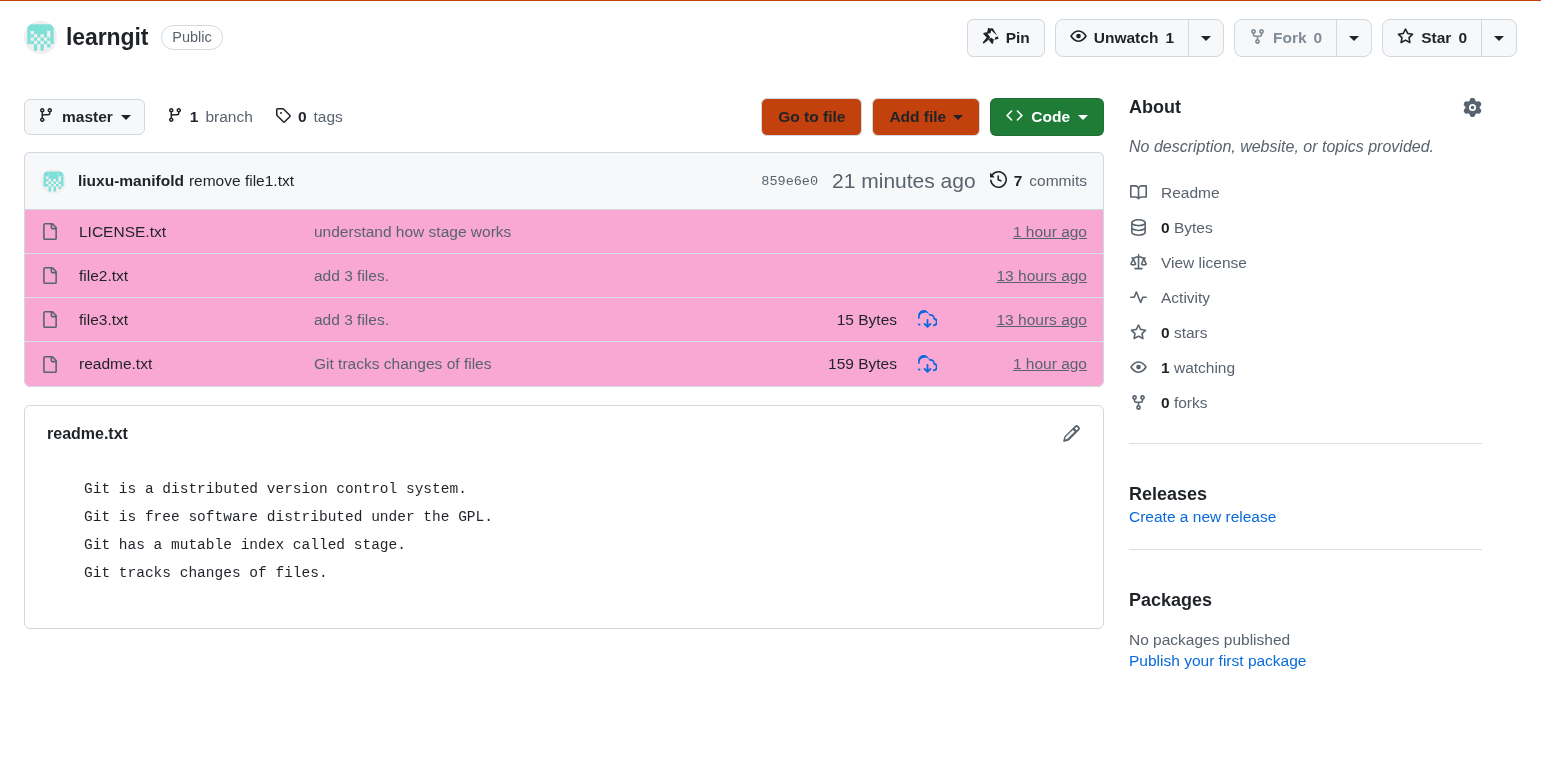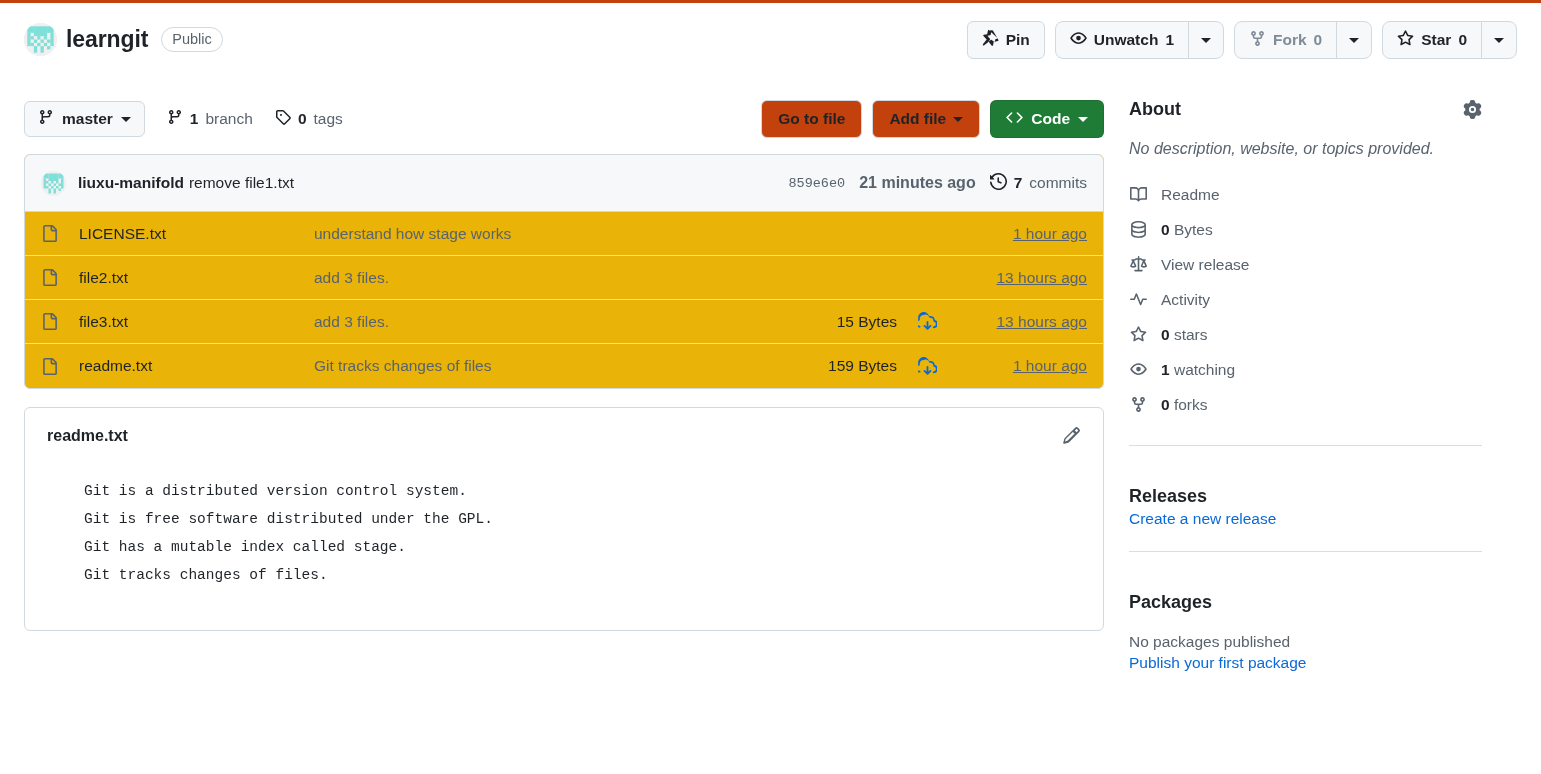--- a/index.html
+++ b/index.html
@@ -8,21 +8,21 @@
     width: 1541px; height: 774px;
     background: #ffffff;
     font-family: "Liberation Sans", sans-serif;
     color: #1f2328;
     -webkit-font-smoothing: antialiased;
   }
   #page {
     position: relative;
     width: 1541px; height: 688px;
     overflow: hidden;
-    border-top: 3px solid #c2410c;
+    border-top: 1px solid #c2410c;
   }
 
   
   .repo-header {
     padding: 14px 24px 0 24px;
     display: flex;
     align-items: flex-start;
     justify-content: space-between;
     height: 76px;
   }
@@ -191,21 +191,21 @@
     font-weight: 600;
     color: #1f2328;
     cursor: pointer;
   }
 
   
   .file-table {
     border: 1px solid #d1d9e0;
     border-radius: 6px;
     overflow: hidden;
-    background: #eab308;
+    background: #f9a8d4;
   }
   .commit-bar {
     display: flex;
     align-items: center;
     justify-content: space-between;
     background: #f6f8fa;
     border-bottom: 1px solid #d1d9e0;
     padding: 0 16px;
     height: 57px;
   }
@@ -225,21 +225,21 @@
     font-size: 15.5px; color: #1f2328; margin-left: 5px;
     cursor: pointer;
   }
   .commit-right { display: flex; align-items: center; gap: 14px; }
   .commit-sha {
     font-family: "Liberation Mono", monospace;
     font-size: 13.5px;
     color: #59636e;
     cursor: pointer;
   }
-  .commit-time { font-size: 16px; color: #59636e; font-weight: bold; }
+  .commit-time { font-size: 21px; color: #59636e; }
   .commits-count {
     display: inline-flex; align-items: center; gap: 7px;
     font-size: 15.5px; color: #59636e; cursor: pointer;
   }
   .commits-count strong { color: #1f2328; font-weight: 700; }
 
   .file-row {
     display: flex;
     align-items: center;
     height: 44px;
@@ -634,21 +634,21 @@
           </span>
           <span><strong>0</strong> <span>Bytes</span></span>
         </span>
 
         <span class="side-link">
           <span class="sl-icon">
             <svg width="17" height="17" viewBox="0 0 16 16" fill="#59636e">
                 <path d="M8.75.75V2h.985c.304 0 .603.08.867.231l1.29.736c.038.022.08.033.124.033h2.234a.75.75 0 0 1 0 1.5h-.427l2.111 4.692a.75.75 0 0 1-.154.838l-.53-.53.529.531-.001.002-.002.002-.006.006-.006.005-.01.01-.045.04c-.21.176-.441.327-.686.45C14.556 10.78 13.88 11 13 11a3.999 3.999 0 0 1-1.873-.455 3.768 3.768 0 0 1-.686-.45l-.045-.04-.016-.015-.006-.006-.004-.004v-.001a.75.75 0 0 1-.154-.838L12.178 4.5h-.162c-.305 0-.604-.08-.868-.231l-1.29-.736a.245.245 0 0 0-.124-.033H8.75V13h2.5a.75.75 0 0 1 0 1.5h-6.5a.75.75 0 0 1 0-1.5h2.5V3.5h-.984a.245.245 0 0 0-.124.033l-1.289.737c-.265.15-.564.23-.869.23h-.162l2.112 4.692a.75.75 0 0 1-.154.838l-.53-.53.529.531-.001.002-.002.002-.006.006-.016.015-.045.04c-.21.176-.441.327-.686.45C4.556 10.78 3.88 11 3 11a3.999 3.999 0 0 1-1.873-.455 3.765 3.765 0 0 1-.686-.45l-.045-.04-.016-.015-.006-.006-.004-.004v-.001a.75.75 0 0 1-.154-.838L2.328 4.5H1.9a.75.75 0 0 1 0-1.5h2.234a.249.249 0 0 0 .125-.033l1.288-.737c.265-.15.564-.23.869-.23h.984V.75a.75.75 0 0 1 1.5 0Zm2.945 8.477c.285.135.718.273 1.305.273s1.02-.138 1.305-.273L13 6.327Zm-10 0c.285.135.718.273 1.305.273s1.02-.138 1.305-.273L3 6.327Z"></path>
               </svg>
           </span>
-          <span>View release</span>
+          <span>View license</span>
         </span>
 
         <span class="side-link">
           <span class="sl-icon">
             <svg width="17" height="17" viewBox="0 0 16 16" fill="#59636e">
                 <path d="M6 2c.306 0 .582.187.696.471L10 10.731l1.304-3.26A.751.751 0 0 1 12 7h3.25a.75.75 0 0 1 0 1.5h-2.742l-1.812 4.529a.751.751 0 0 1-1.392 0L6 4.769l-1.304 3.26A.75.75 0 0 1 4 8.5H.75a.75.75 0 0 1 0-1.5h2.742l1.812-4.529A.751.751 0 0 1 6 2Z"></path>
               </svg>
           </span>
           <span>Activity</span>
         </span>

